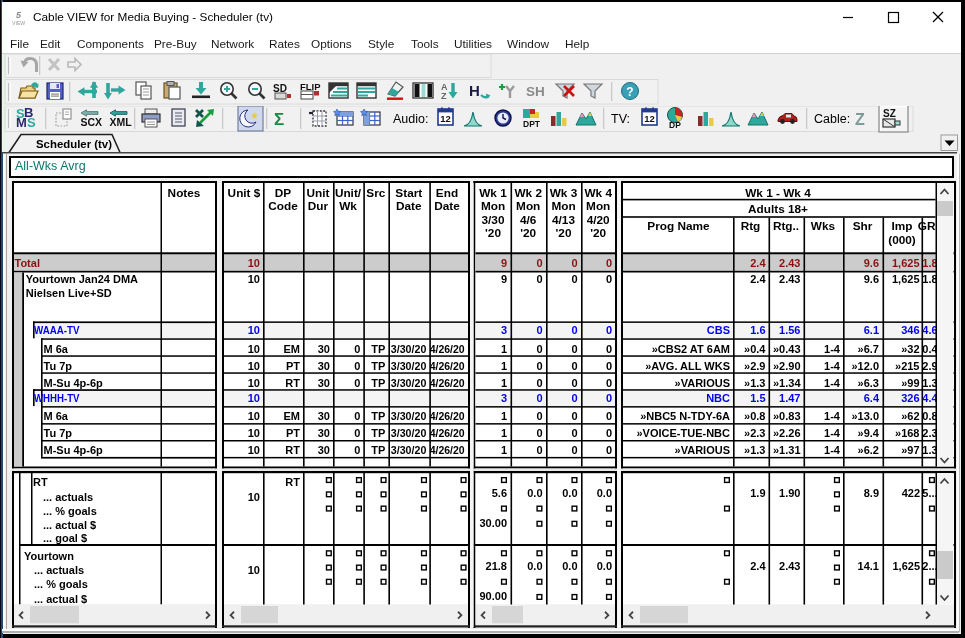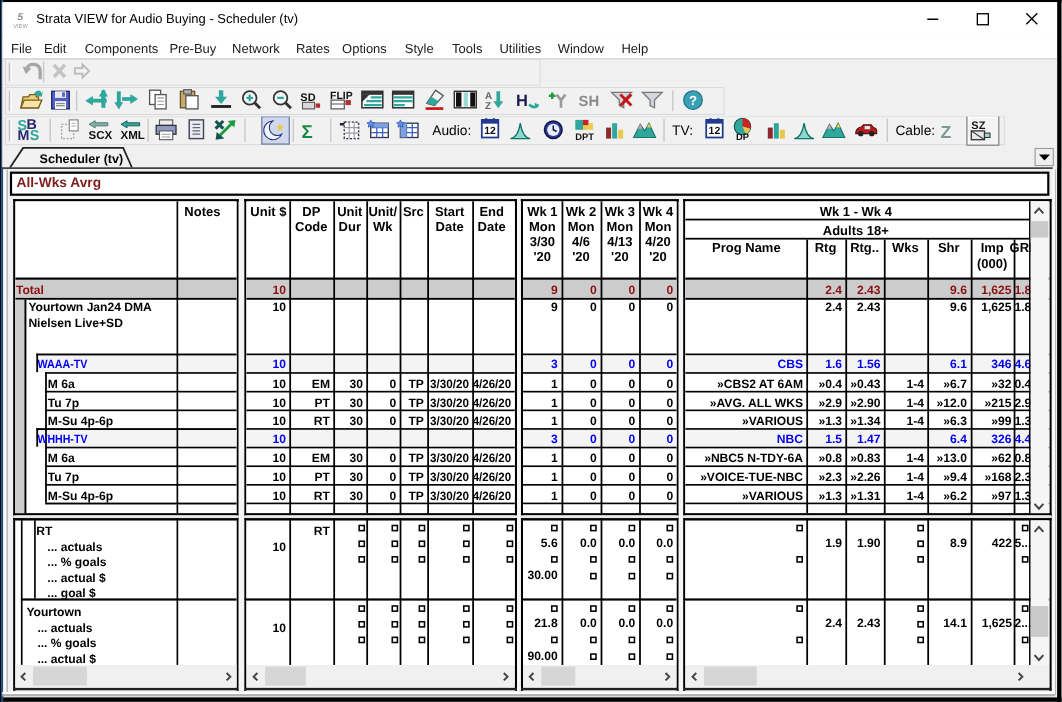--- a/index.html
+++ b/index.html
@@ -11,21 +11,21 @@
   <div class="abs" style="left:0;top:633.5px;width:965px;height:4.5px;background:#000"></div>
   <div class="abs" style="left:961px;top:0;width:4px;height:638px;background:#000"></div>
   <div class="abs" style="left:0;top:0;width:1px;height:638px;background:#06090f"></div>
   <div class="abs" style="left:1px;top:0;width:1.5px;height:638px;background:#1d4a7a"></div>
 
   <div class="abs" style="left:2px;top:2px;width:959px;height:31px;background:#fff"></div>
   <svg class="abs" style="left:12px;top:9px" width="18" height="18">
     <text x="4" y="9" font-size="9" font-weight="bold" fill="#8a8a8a" font-style="italic">5</text>
     <text x="0" y="16" font-size="5.2" fill="#9a9a9a">VIEW</text>
   </svg>
-  <div class="abs" style="left:33px;top:10px;font-size:11.8px;color:#000">Strata VIEW for Audio Buying - Scheduler (tv)</div>
+  <div class="abs" style="left:33px;top:10px;font-size:11.8px;color:#000">Cable VIEW for Media Buying - Scheduler (tv)</div>
   <svg class="abs" style="left:835px;top:2px" width="120" height="30">
     <line x1="8" y1="15.5" x2="18" y2="15.5" stroke="#000" stroke-width="1.2"></line>
     <rect x="53.5" y="10.5" width="10" height="10" fill="none" stroke="#000" stroke-width="1.2"></rect>
     <line x1="98" y1="10" x2="108" y2="20" stroke="#000" stroke-width="1.2"></line>
     <line x1="108" y1="10" x2="98" y2="20" stroke="#000" stroke-width="1.2"></line>
   </svg>
 
   <div class="abs" style="left:2px;top:33px;width:959px;height:20px;background:#fff"></div>
   <svg class="abs" style="left:0;top:33px" width="961" height="20">
     <g font-size="11.8" fill="#1a1a1a">
@@ -409,21 +409,21 @@
 
   <svg class="abs" style="left:0;top:132px" width="961" height="24">
     <path d="M9,20.5 L21,2.5 L112,2.5 L120,20.5" fill="#f2f2f2" stroke="#222" stroke-width="1.6"></path>
     <line x1="2" y1="20.8" x2="957" y2="20.8" stroke="#444" stroke-width="1.6"></line>
     <text x="36" y="16" font-size="11.4" font-weight="bold" fill="#000">Scheduler (tv)</text>
     <rect x="941" y="3" width="16.5" height="15.5" fill="#f0f0f0" stroke="#999" stroke-width="1"></rect>
     <polygon points="944.5,8.5 954.5,8.5 949.5,14" fill="#000"></polygon>
   </svg>
 
   <div class="abs" style="left:9px;top:156px;width:945px;height:22px;background:#fff;border:2px solid #000"></div>
-  <div class="abs" style="left:15px;top:159px;font-size:12.5px;font-weight:bold;color:#7f1d1d">All-Wks Avrg</div>
+  <div class="abs" style="left:15px;top:159px;font-size:12.5px;font-weight:normal;color:#0f766e">All-Wks Avrg</div>
 
   <div class="abs" style="left:3px;top:154px;width:2px;height:478px;background:#fff"></div>
   <div class="abs" style="left:5.5px;top:154px;width:1.5px;height:478px;background:#a8a8a8"></div>
   <div class="abs" style="left:957.2px;top:154px;width:1.6px;height:478px;background:#fdfdfd"></div>
   <div class="abs" style="left:959px;top:154px;width:1.2px;height:478px;background:#b8b8b8"></div>
   <div class="abs" style="left:2px;top:629.2px;width:957px;height:1.8px;background:#fff"></div>
   <div class="abs" style="left:2px;top:631.2px;width:957px;height:1.4px;background:#b0b0b0"></div>
 
   <svg class="abs" style="left:0;top:0" width="965" height="638" font-family="Liberation Sans, sans-serif">
     <rect x="12" y="181" width="205" height="2.2" fill="#000"></rect>

